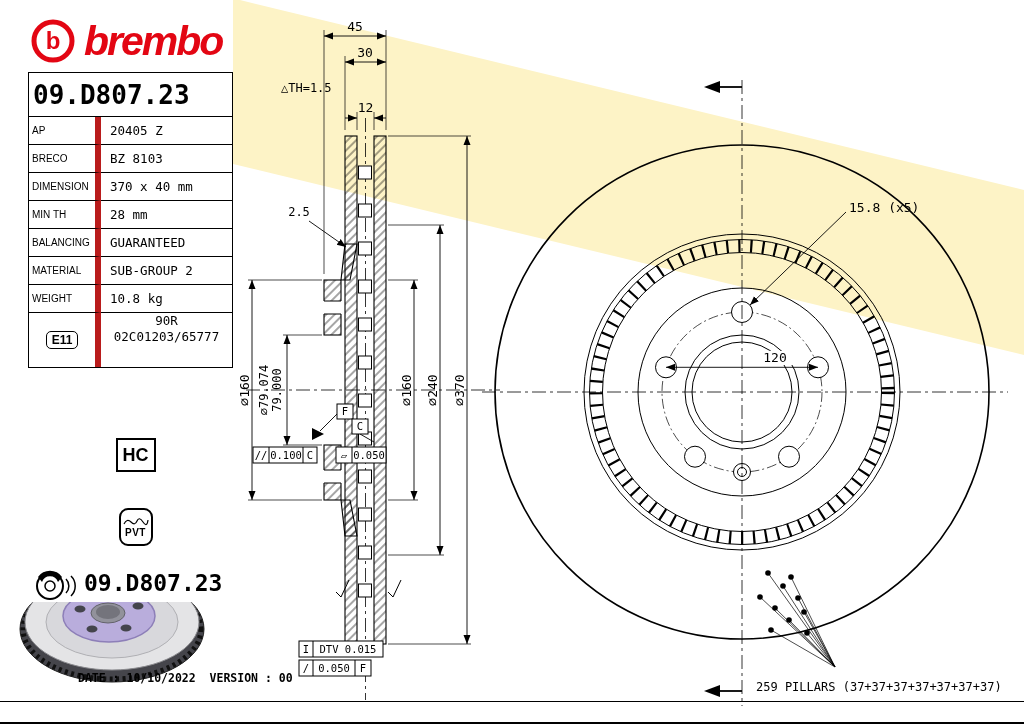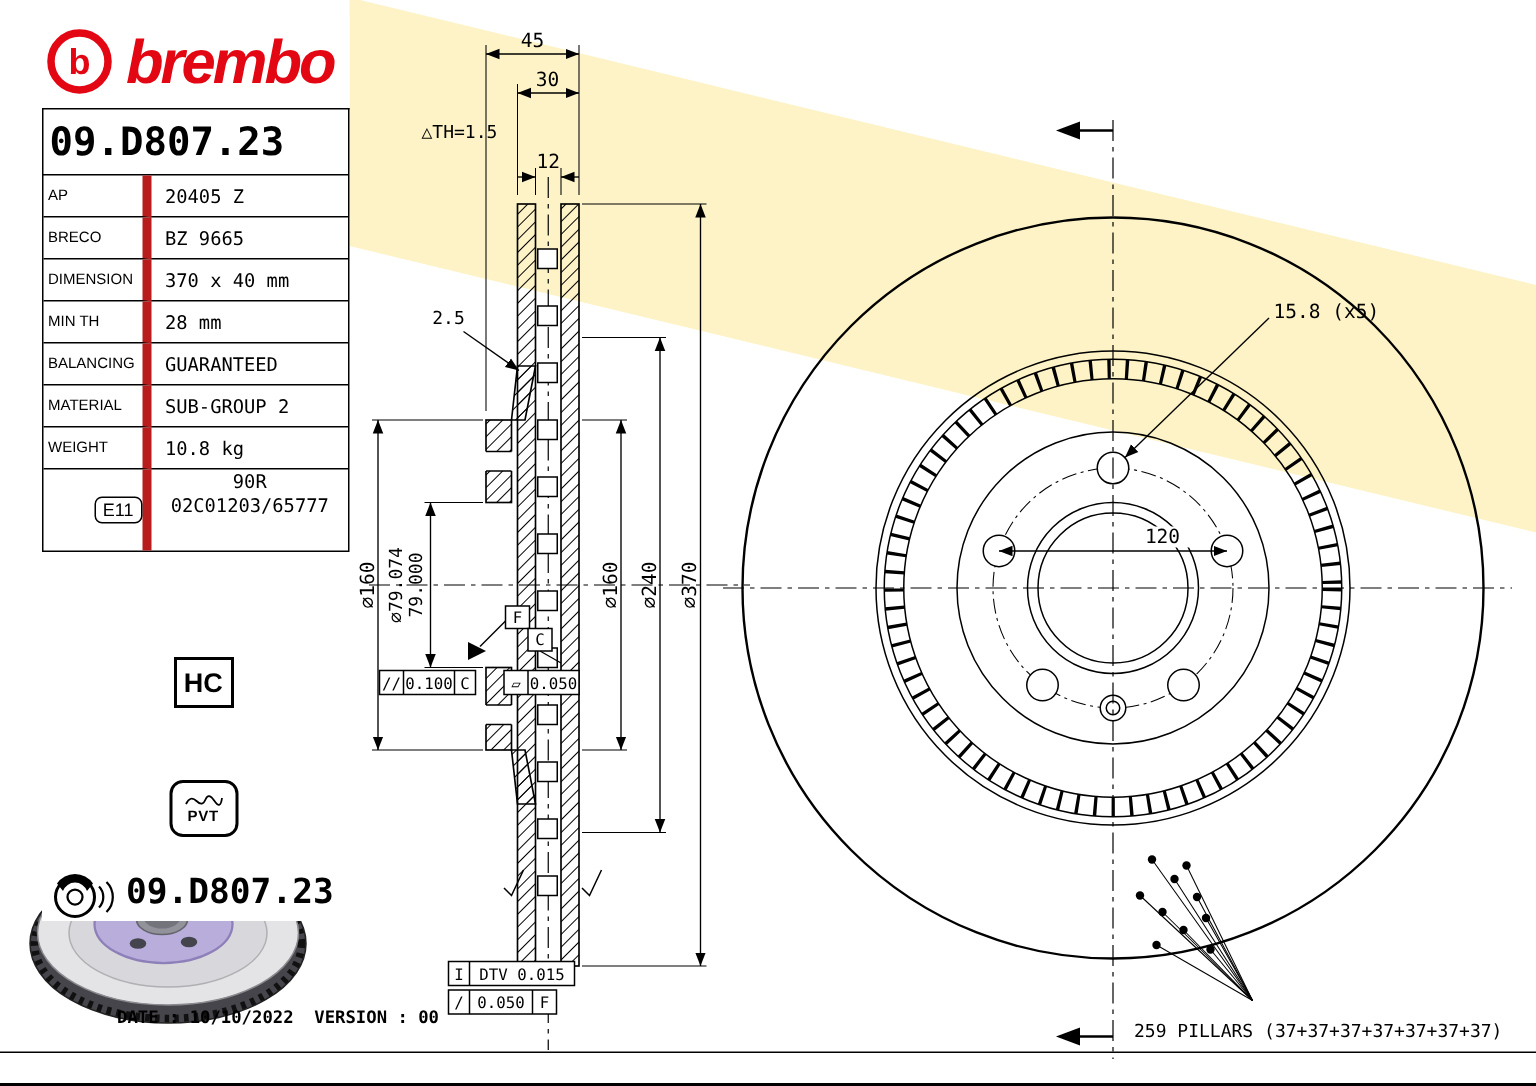--- a/index.html
+++ b/index.html
@@ -23,28 +23,28 @@
   .left-panel{position:absolute;left:28px;top:10px;width:205px;background:#fff;}
   .logo-row{display:flex;align-items:center;gap:8px;height:58px;padding:2px 0 2px 2px;}
   .logo-text{font-weight:bold;font-size:41px;color:#e30613;letter-spacing:-2px;line-height:1;font-style:italic;}
   .pn-box{border:1.5px solid #000;border-bottom:none;height:44px;display:flex;align-items:center;
           font:bold 26px "DejaVu Sans Mono",monospace;padding-left:4px;box-sizing:border-box;}
   .grid{border:1.5px solid #000;display:grid;grid-template-columns:72px 1fr;}
   .lc,.vc{box-sizing:border-box;display:flex;align-items:center;height:28px;border-bottom:1px solid #000;}
   .lc{border-right:6px solid #b91c1c;font-size:10px;padding-left:3px;}
   .vc{font:12.5px "DejaVu Sans Mono",monospace;padding-left:9px;}
   .lc.tall,.vc.tall{height:54px;border-bottom:none;}
-  .lc.tall{justify-content:flex-end;padding-left:0;}
+  .lc.tall{justify-content:center;padding-left:0;font-weight:bold;}
   .vc.tall{flex-direction:column;justify-content:flex-start;padding-left:0;align-items:center;gap:1px;}
   .e11-badge{border:1.5px solid #000;border-radius:5px;padding:1px 5px;font-size:12px;}
   .badges-row{display:flex;gap:36px;margin-top:70px;margin-left:10px;align-items:center;flex-direction:column;}
   .hc-badge{width:40px;height:34px;border:2.5px solid #000;display:flex;align-items:center;justify-content:center;
             font-weight:bold;font-size:18px;box-sizing:border-box;}
-  .pvt-badge{width:46px;height:38px;border:2px solid #000;border-radius:9px;display:flex;flex-direction:column;
-             align-items:center;justify-content:center;box-sizing:border-box;margin-top:12px;}
+  .pvt-badge{width:34px;height:38px;border:2px solid #000;border-radius:9px;display:flex;flex-direction:column;
+             align-items:center;justify-content:center;box-sizing:border-box;}
   .pvt-label{font-weight:bold;font-size:10px;letter-spacing:0.5px;}
   .pn2-row{display:flex;align-items:center;gap:8px;margin-top:18px;margin-left:2px;}
   .pn2{font:bold 23px "DejaVu Sans Mono",monospace;}
 
   .footer-rule{position:absolute;left:0;top:701px;width:1024px;border-top:1.5px solid #000;}
   .footer-text{position:absolute;left:30px;top:671px;font:bold 11.5px "DejaVu Sans Mono",monospace;white-space:pre;margin-left:48px;}
 </style>
 </head>
 <body>
 
@@ -277,21 +277,21 @@
       </svg>
       <div class="logo-text">brembo</div>
     </div>
 
     <div class="pn-box">09.D807.23</div>
 
     <div class="grid">
       <div class="lc">AP</div>
       <div class="vc">20405 Z</div>
       <div class="lc">BRECO</div>
-      <div class="vc">BZ 9665</div>
+      <div class="vc">BZ 8103</div>
       <div class="lc">DIMENSION</div>
       <div class="vc">370 x 40 mm</div>
       <div class="lc">MIN TH</div>
       <div class="vc">28 mm</div>
       <div class="lc">BALANCING</div>
       <div class="vc">GUARANTEED</div>
       <div class="lc">MATERIAL</div>
       <div class="vc">SUB-GROUP 2</div>
       <div class="lc">WEIGHT</div>
       <div class="vc">10.8 kg</div>

